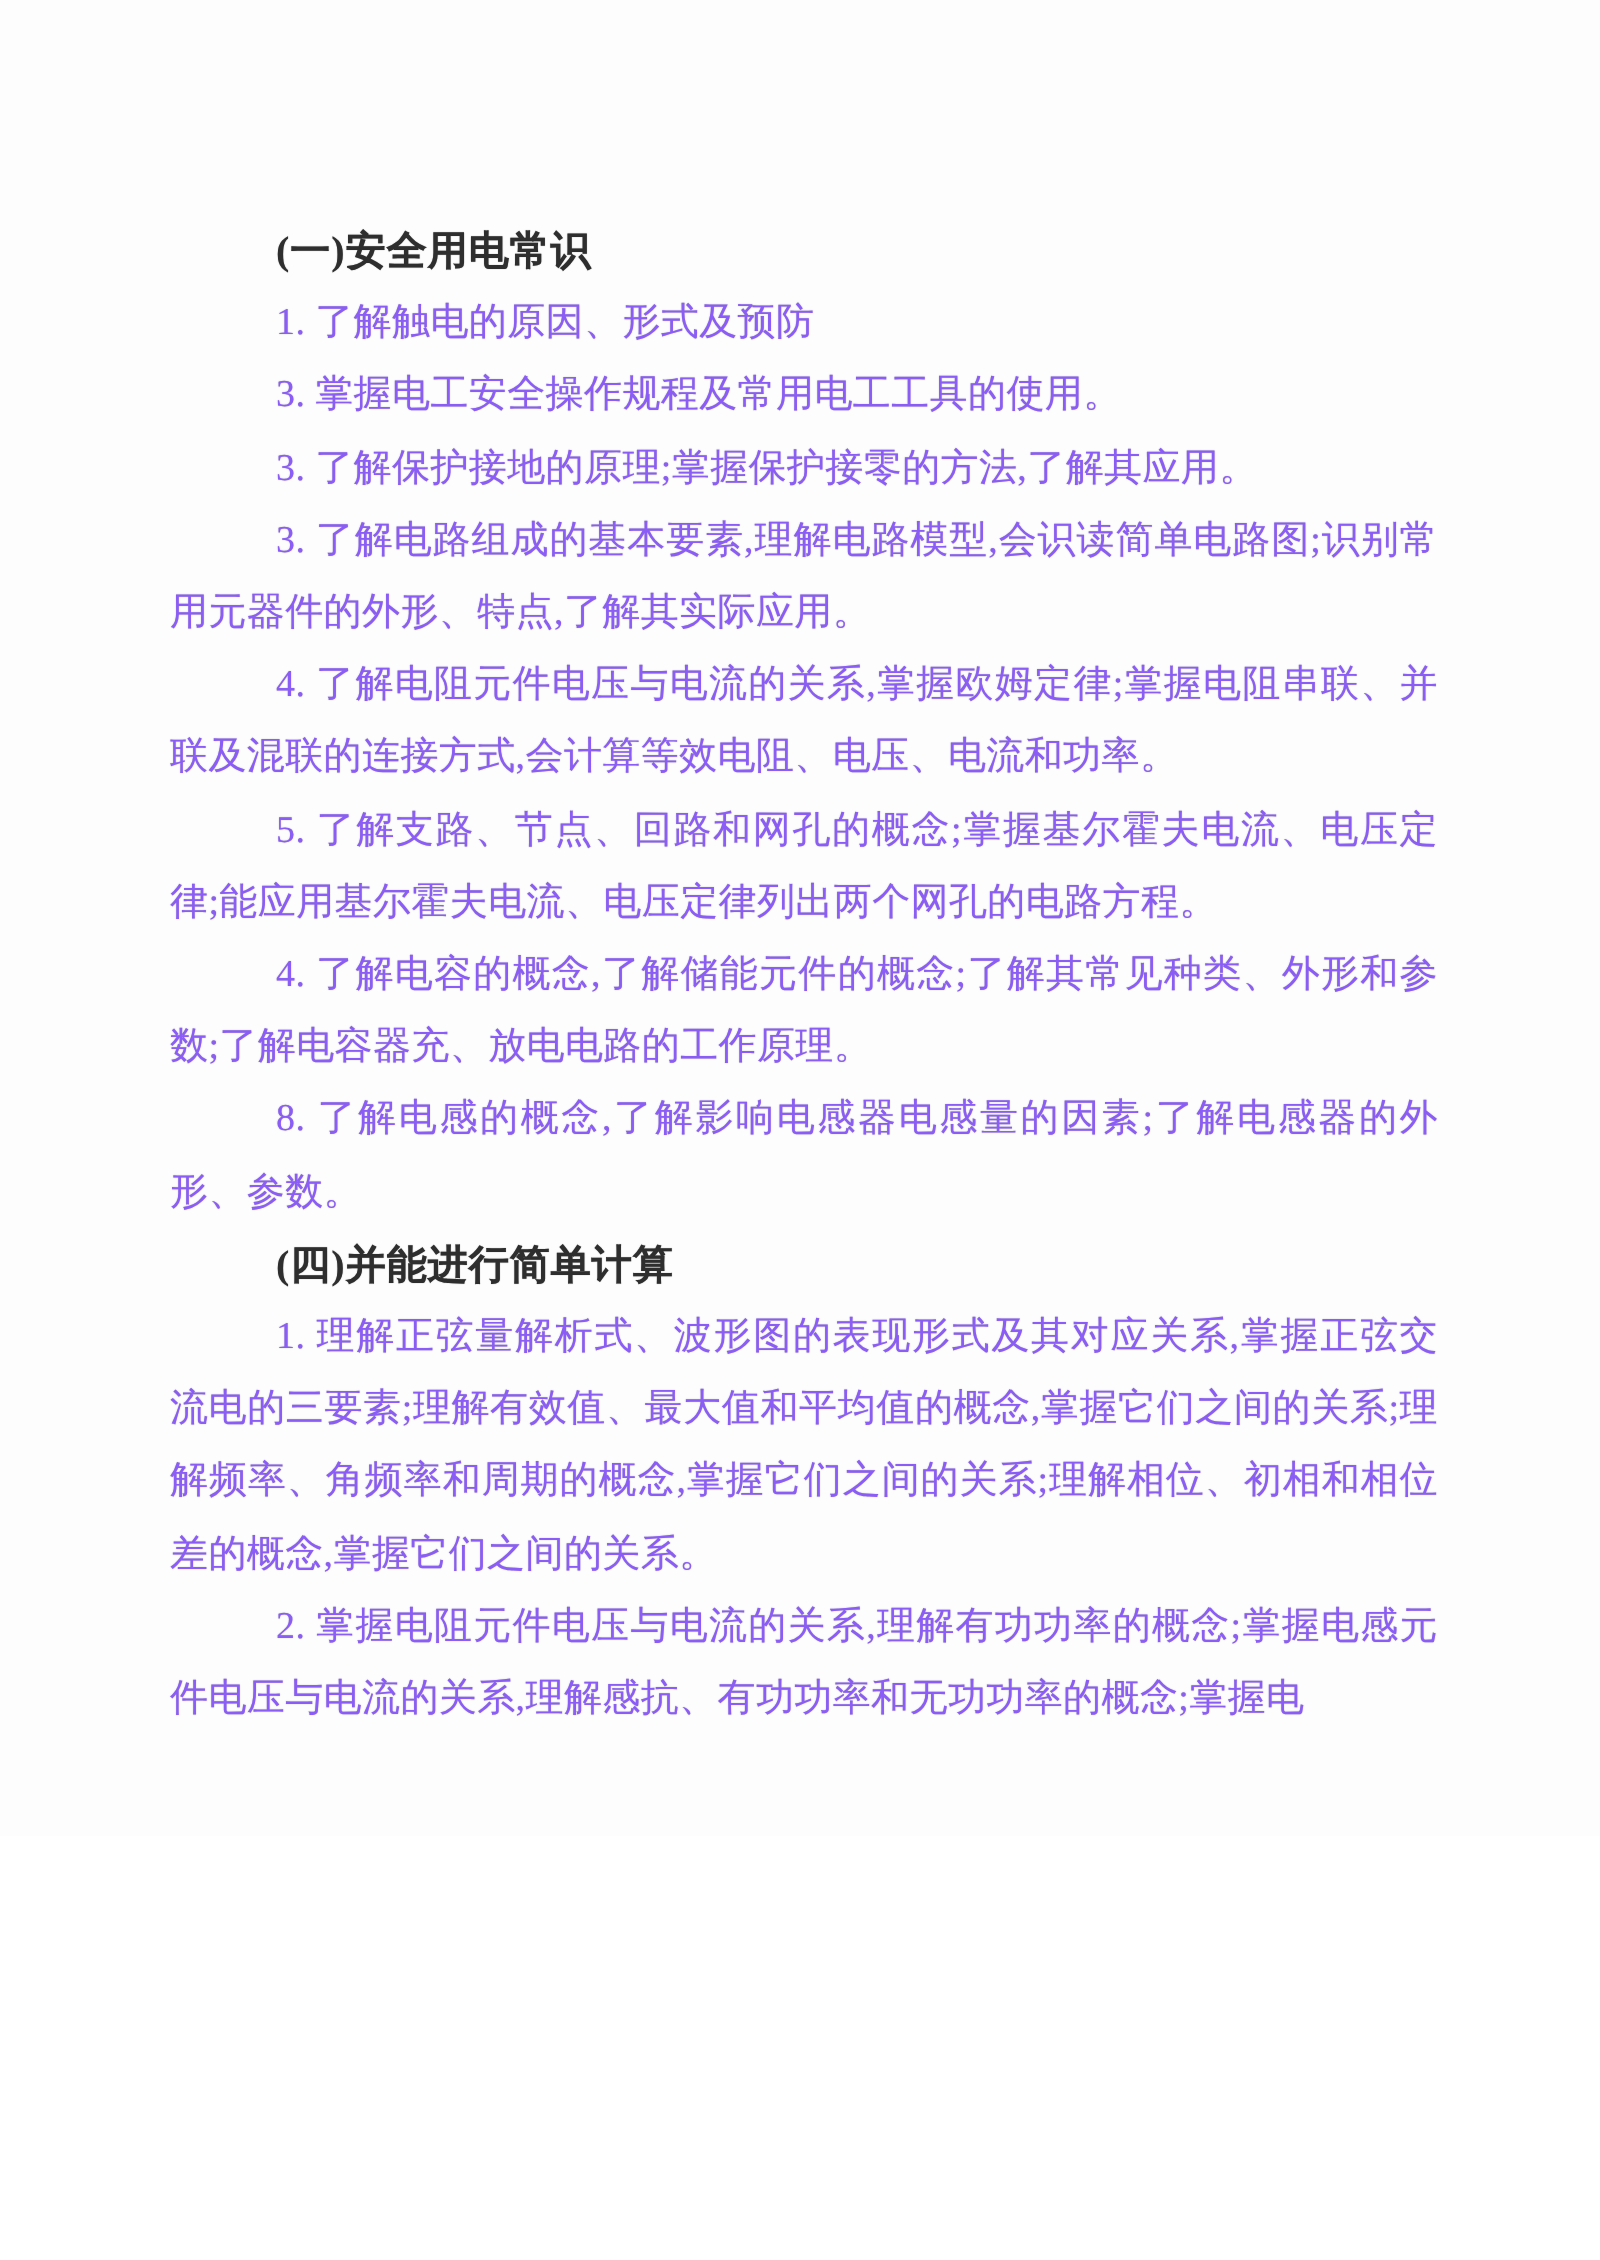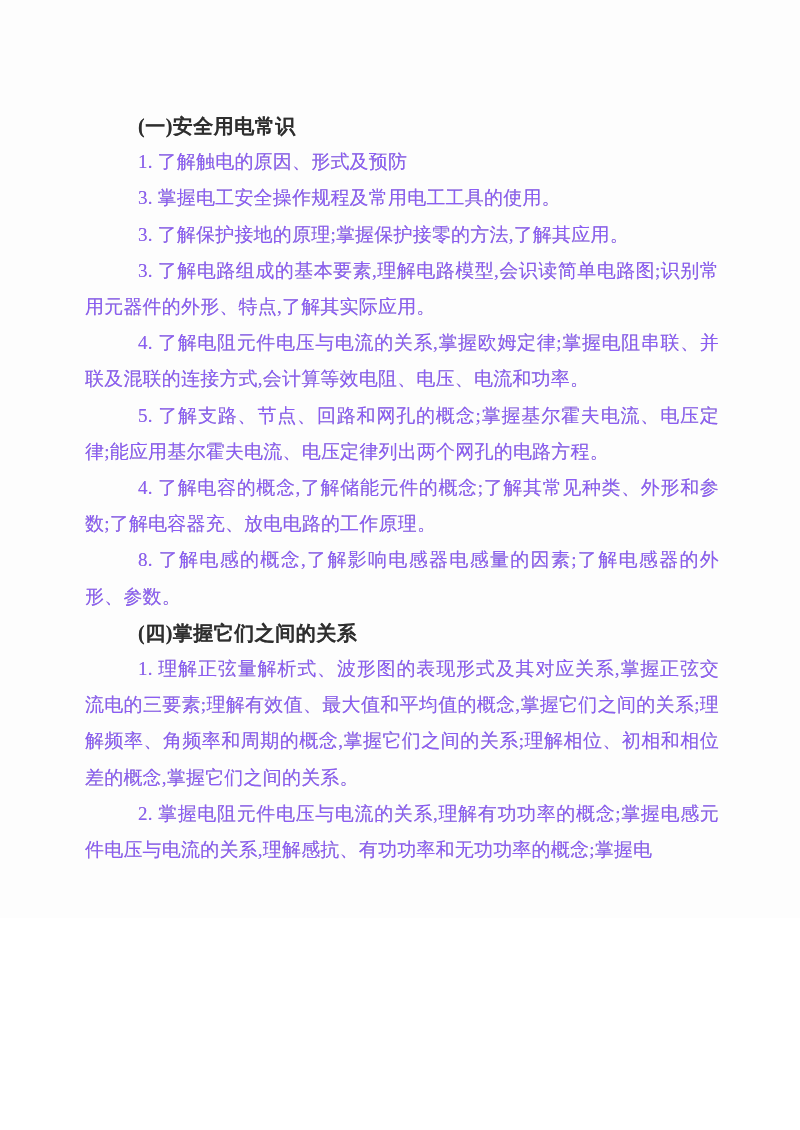--- a/index.html
+++ b/index.html
@@ -65,20 +65,20 @@
     <p class="item">3. 掌握电工安全操作规程及常用电工工具的使用。</p>
     <p class="item">3. 了解保护接地的原理;掌握保护接零的方法,了解其应用。</p>
 
     <p class="item">3. 了解电路组成的基本要素,理解电路模型,会识读简单电路图;识别常用元器件的外形、特点,了解其实际应用。</p>
     <p class="item">4. 了解电阻元件电压与电流的关系,掌握欧姆定律;掌握电阻串联、并联及混联的连接方式,会计算等效电阻、电压、电流和功率。</p>
     <p class="item">5. 了解支路、节点、回路和网孔的概念;掌握基尔霍夫电流、电压定律;能应用基尔霍夫电流、电压定律列出两个网孔的电路方程。</p>
 
     <p class="item">4. 了解电容的概念,了解储能元件的概念;了解其常见种类、外形和参数;了解电容器充、放电电路的工作原理。</p>
     <p class="item">8. 了解电感的概念,了解影响电感器电感量的因素;了解电感器的外形、参数。</p>
 
-    <h2 class="sec-heading">(四)掌握它们之间的关系</h2>
+    <h2 class="sec-heading">(四)并能进行简单计算</h2>
     <p class="item">1. 理解正弦量解析式、波形图的表现形式及其对应关系,掌握正弦交流电的三要素;理解有效值、最大值和平均值的概念,掌握它们之间的关系;理解频率、角频率和周期的概念,掌握它们之间的关系;理解相位、初相和相位差的概念,掌握它们之间的关系。</p>
     <p class="item">2. 掌握电阻元件电压与电流的关系,理解有功功率的概念;掌握电感元件电压与电流的关系,理解感抗、有功功率和无功功率的概念;掌握电</p>
 
   </main>
 
   <div class="pageno">-4-</div>
 </div>
 
 </body></html>

